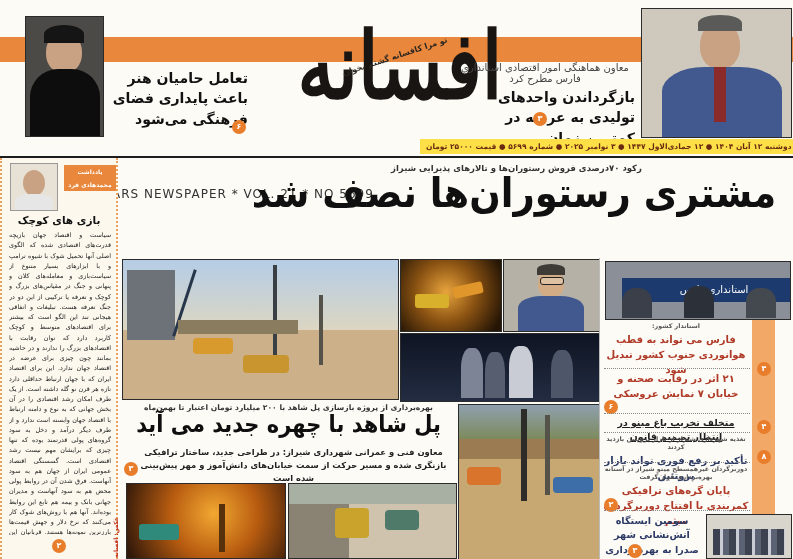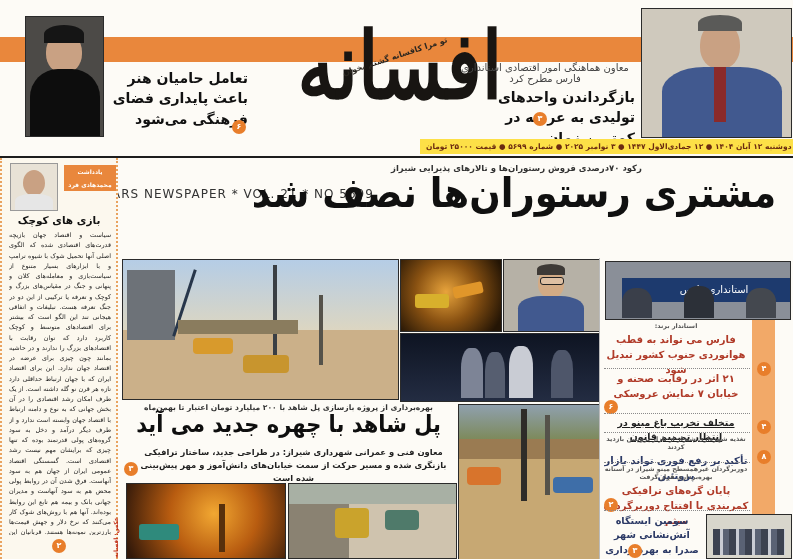--- a/index.html
+++ b/index.html
@@ -169,21 +169,21 @@
   <div class="abs sb-strip"></div>
 
   <div class="ph" style="left:605px;top:261px;width:184px;height:57px;background:#8a8f98;">
     <div class="shape" style="left:16px;top:0;width:184px;height:24px;background:#1d3a6e;color:#fff;font-size:10px;font-weight:normal;text-align:center;line-height:24px;direction:rtl;margin-top:16px;">استانداری فارس</div>
     <div class="shape" style="left:16px;top:26px;width:30px;height:30px;border-radius:45% 45% 0 0;background:#3a3f4a;"></div>
     <div class="shape" style="left:78px;top:24px;width:30px;height:32px;border-radius:45% 45% 0 0;background:#2c3038;"></div>
     <div class="shape" style="left:140px;top:26px;width:30px;height:30px;border-radius:45% 45% 0 0;background:#44484f;"></div>
   </div>
 
   <div class="sb-item" style="top:322px;">
-    <div class="sb-kicker">استاندار برند:</div>
+    <div class="sb-kicker">استاندار کشور:</div>
     <div class="sb-title t-red">فارس می تواند به قطب هوانوردی جنوب کشور تبدیل شود</div>
   </div>
   <div class="badge" style="left:757px;top:362px;">۴</div>
   <div class="sb-sep" style="top:368px;"></div>
 
   <div class="sb-item" style="top:371px;">
     <div class="sb-title t-red">۲۱ اثر در رقابت صحنه و خیابان ۷ نمایش عروسکی</div>
   </div>
   <div class="badge" style="left:604px;top:400px;">۶</div>
   <div class="sb-sep" style="top:413px;"></div>

